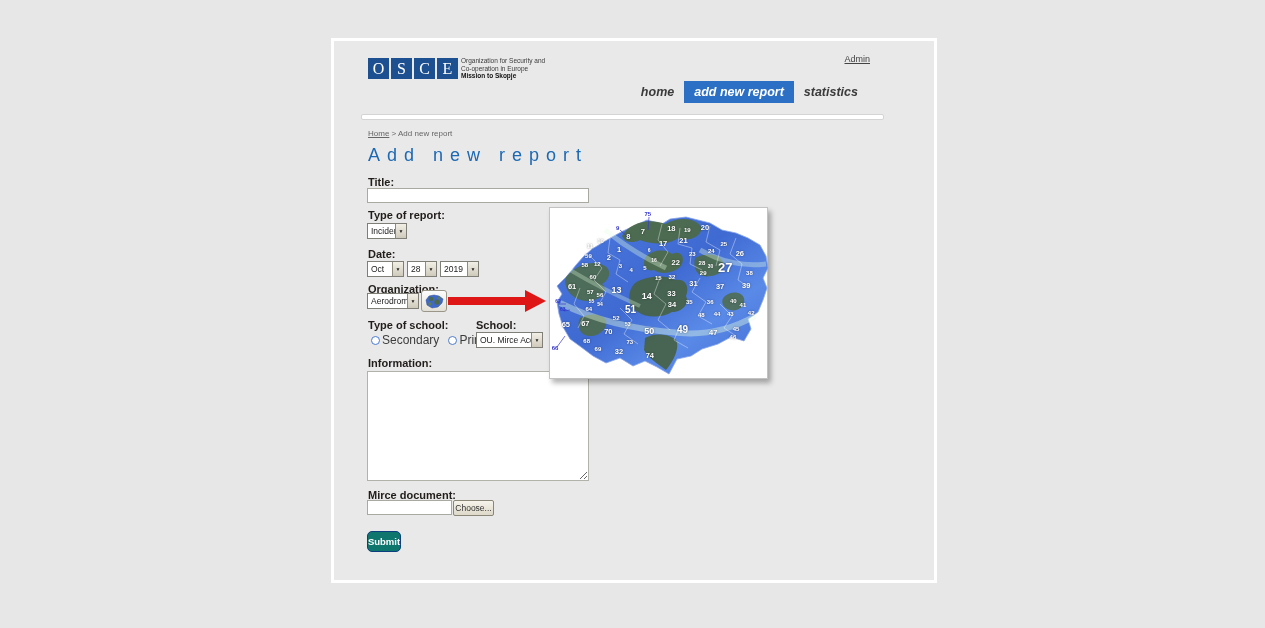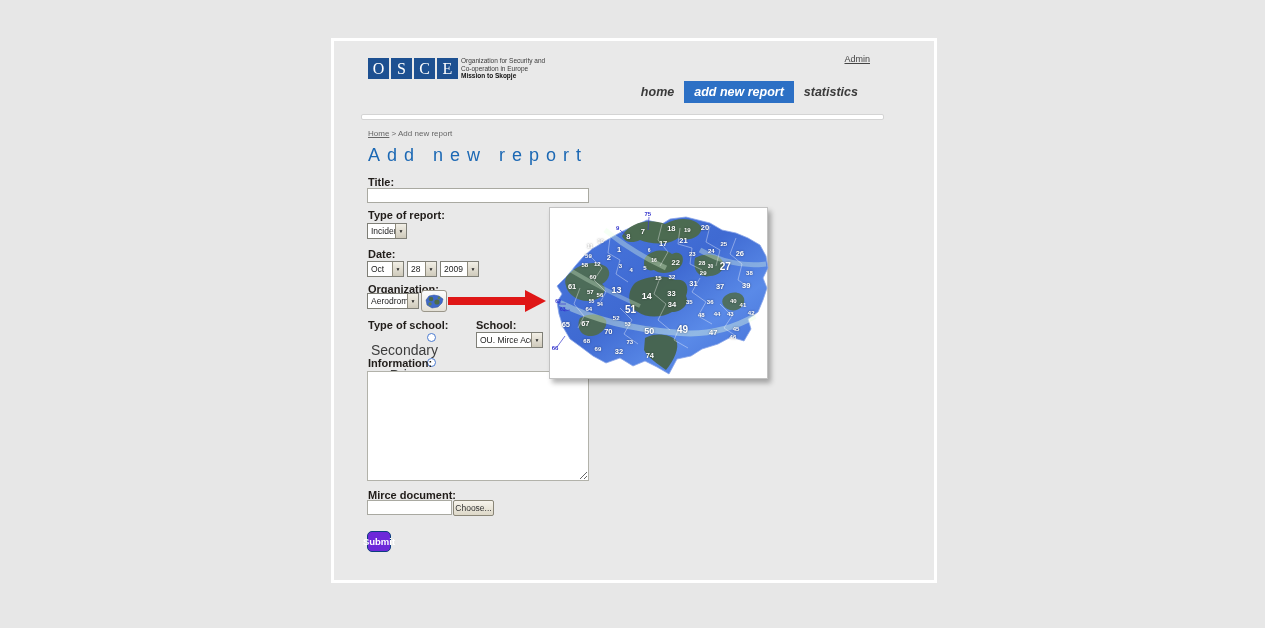--- a/index.html
+++ b/index.html
@@ -49,37 +49,37 @@
   .sel {
     position:absolute; height:16px; background:#fff; border:1px solid #7f7f77;
     display:flex; align-items:center; font-size:8.5px; color:#222; cursor:pointer;
   }
   .sel .sel-txt { flex:1; padding-left:3px; white-space:nowrap; overflow:hidden; }
   .sel .sel-arrow {
     width:11px; height:100%; background:linear-gradient(#f2efe6,#cfcabb);
     border-left:1px solid #8f8b7d; display:flex; align-items:center; justify-content:center;
     font-size:5px; color:#222;
   }
-  .radio-row { position:absolute; display:flex; align-items:flex-end; font-size:14px; color:#3c3c3c;flex-direction:column; }
+  .radio-row { position:absolute; display:flex; align-items:center; font-size:12px; color:#3c3c3c; }
   .radio-circ {
     width:9px; height:9px; border-radius:50%; border:1px solid #4a7ad0; background:#fff;
     margin-right:2px; cursor:pointer; flex:none;
   }
   .textarea {
     position:absolute; left:33px; top:330px; width:222px; height:110px;
     background:#fff; border:1px solid #b2b2aa;
   }
   .choose-btn {
     position:absolute; left:119px; top:459px; width:41px; height:16px;
     background:linear-gradient(#f7f4ec,#ddd8c8); border:1px solid #8a8678; border-radius:2px;
     font-size:8.5px; color:#333; display:flex; align-items:center; justify-content:center; cursor:pointer;
   }
   .submit-btn {
-    position:absolute; left:33px; top:490px; width:24px; height:21px;
-    background:#6d28d9; border:1px solid #0d3f7e; border-radius:5px;
+    position:absolute; left:33px; top:490px; width:34px; height:21px;
+    background:#0f766e; border:1px solid #0d3f7e; border-radius:5px;
     color:#fff; font-weight:bold; font-size:9.5px;
     display:flex; align-items:center; justify-content:center; cursor:pointer;
   }
   
   .map-thumb-btn {
     position:absolute; left:87px; top:249px; width:26px; height:22px;
     background:linear-gradient(#fdfdfd,#e3e0d6); border:1px solid #9a968a; border-radius:3px;
     display:flex; align-items:center; justify-content:center; cursor:pointer;
   }
   .arrow-body { position:absolute; left:114px; top:256px; width:77px; height:8px; background:#df1616; z-index:7; }
@@ -145,21 +145,21 @@
   <div class="lbl" style="left:34px; top:207px;">Date:</div>
   <div class="sel" style="left:33px; top:220px; width:37px;">
     <span class="sel-txt">Oct</span>
     <span class="sel-arrow">▼</span>
   </div>
   <div class="sel" style="left:73px; top:220px; width:30px;">
     <span class="sel-txt">28</span>
     <span class="sel-arrow">▼</span>
   </div>
   <div class="sel" style="left:106px; top:220px; width:39px;">
-    <span class="sel-txt">2009</span>
+    <span class="sel-txt">2019</span>
     <span class="sel-arrow">▼</span>
   </div>
 
   <div class="lbl" style="left:34px; top:242px;">Organization:</div>
   <div class="sel" style="left:33px; top:252px; width:52px;">
     <span class="sel-txt">Aerodrom</span>
     <span class="sel-arrow">▼</span>
   </div>
   <div class="map-thumb-btn">
     <svg width="20" height="15" viewBox="0 0 20 15">
@@ -272,21 +272,21 @@
         <span class="mk" style="left: 45.7%; top: 24.8%; font-size: 5px;">6</span>
         <span class="mk" style="left: 65.6%; top: 27.2%; font-size: 6px;">23</span>
         <span class="mk" style="left: 74.3%; top: 25.2%; font-size: 6px;">24</span>
         <span class="mk" style="left: 87.5%; top: 26.9%; font-size: 7.5px;">26</span>
         <span class="mk" style="left: 16%; top: 33.3%; font-size: 6px;">58</span>
         <span class="mk" style="left: 21.8%; top: 32.7%; font-size: 6px;">12</span>
         <span class="mk" style="left: 47.9%; top: 30.4%; font-size: 5px;">16</span>
         <span class="mk" style="left: 57.9%; top: 32.4%; font-size: 7.5px;">22</span>
         <span class="mk" style="left: 70%; top: 32.2%; font-size: 6px;">28</span>
         <span class="mk" style="left: 74%; top: 34.3%; font-size: 5px;">30</span>
-        <span class="mk" style="left: 80.8%; top: 34.5%; font-size: 10px;">27</span>
+        <span class="mk" style="left: 80.8%; top: 34.5%; font-size: 13px;">27</span>
         <span class="mk" style="left: 32.4%; top: 34.3%; font-size: 6px;">3</span>
         <span class="mk" style="left: 37.4%; top: 36.2%; font-size: 6px;">4</span>
         <span class="mk" style="left: 43.7%; top: 35.5%; font-size: 6px;">5</span>
         <span class="mk" style="left: 91.9%; top: 38.2%; font-size: 6px;">38</span>
         <span class="mk" style="left: 19.8%; top: 40.5%; font-size: 6px;">60</span>
         <span class="mk" style="left: 49.9%; top: 40.9%; font-size: 6px;">15</span>
         <span class="mk" style="left: 56.2%; top: 40.5%; font-size: 6px;">32</span>
         <span class="mk" style="left: 70.6%; top: 38.2%; font-size: 6px;">29</span>
         <span class="mk" style="left: 66.1%; top: 44.6%; font-size: 7.5px;">31</span>
         <span class="mk" style="left: 78.4%; top: 46.3%; font-size: 7.5px;">37</span>

